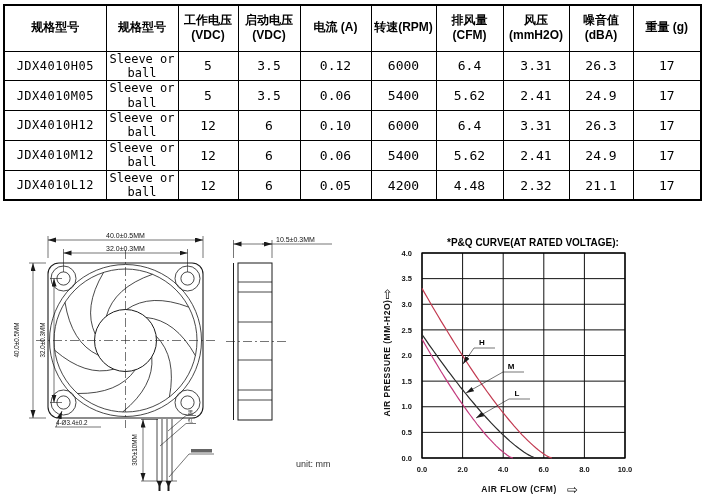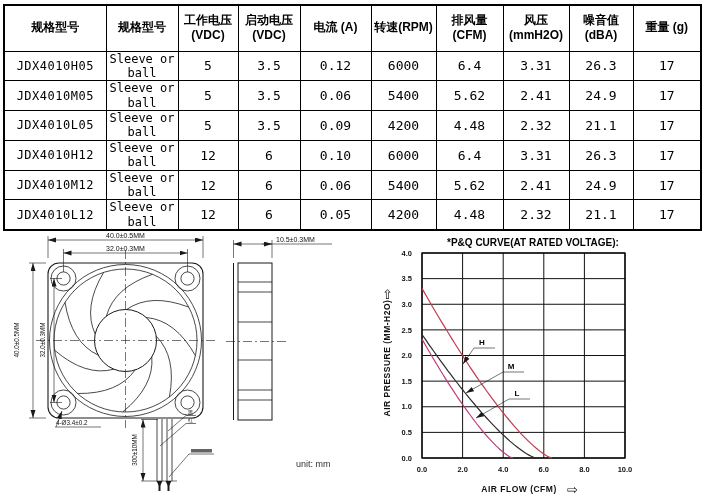--- a/index.html
+++ b/index.html
@@ -83,32 +83,20 @@
           <td class="cell">5</td>
           <td class="cell">3.5</td>
           <td class="cell">0.06</td>
           <td class="cell">5400</td>
           <td class="cell">5.62</td>
           <td class="cell">2.41</td>
           <td class="cell">24.9</td>
           <td class="cell">17</td>
         </tr>
         <tr>
-          <td class="cell model">JDX4010L05</td>
-          <td class="cell bearing">Sleeve or ball</td>
-          <td class="cell">5</td>
-          <td class="cell">3.5</td>
-          <td class="cell">0.09</td>
-          <td class="cell">4200</td>
-          <td class="cell">4.48</td>
-          <td class="cell">2.32</td>
-          <td class="cell">21.1</td>
-          <td class="cell">17</td>
-        </tr>
-        <tr>
           <td class="cell model">JDX4010H12</td>
           <td class="cell bearing">Sleeve or ball</td>
           <td class="cell">12</td>
           <td class="cell">6</td>
           <td class="cell">0.10</td>
           <td class="cell">6000</td>
           <td class="cell">6.4</td>
           <td class="cell">3.31</td>
           <td class="cell">26.3</td>
           <td class="cell">17</td>

